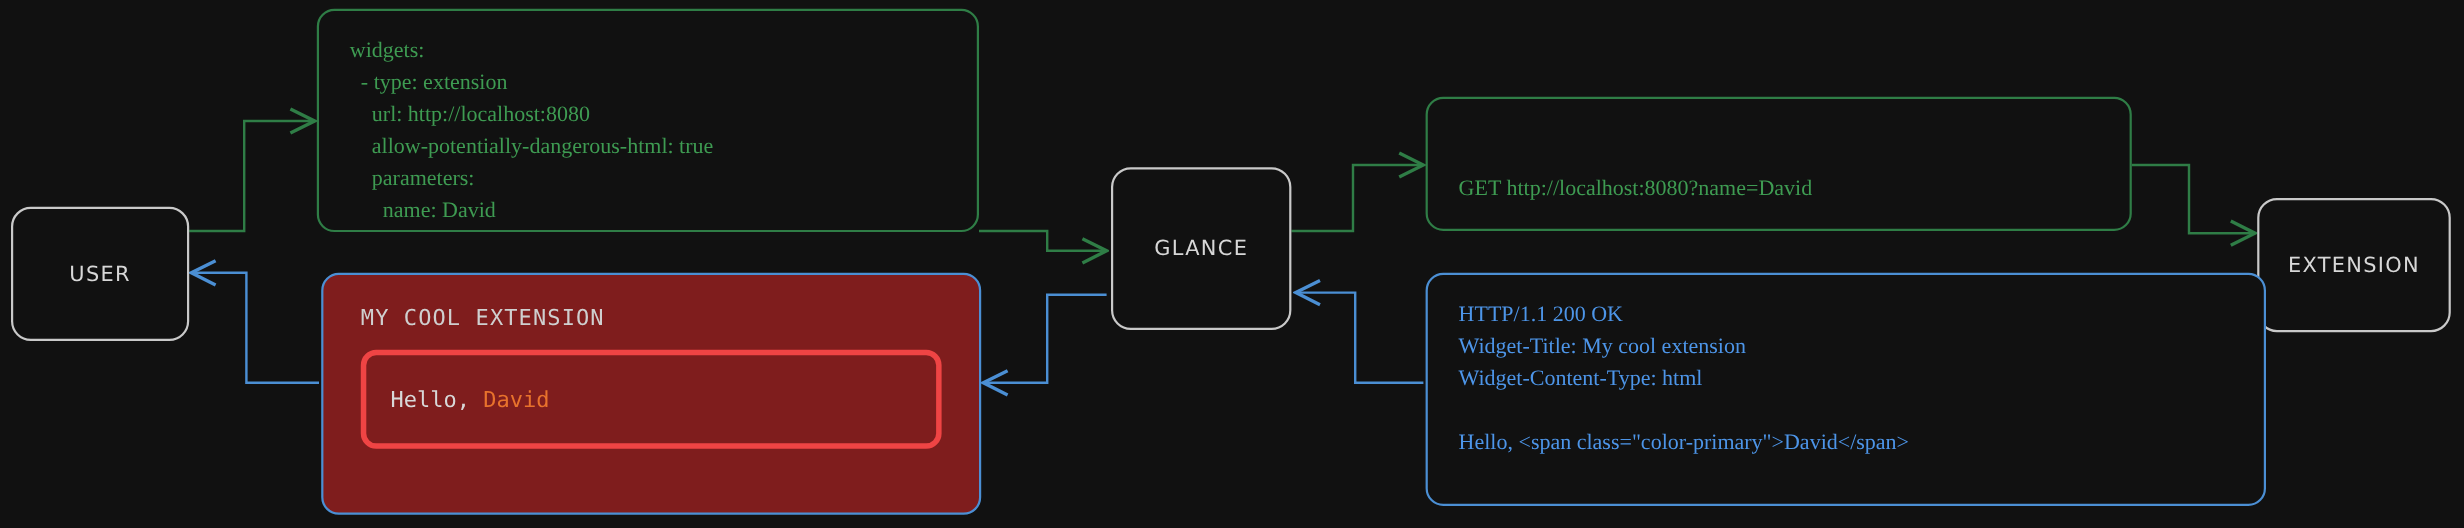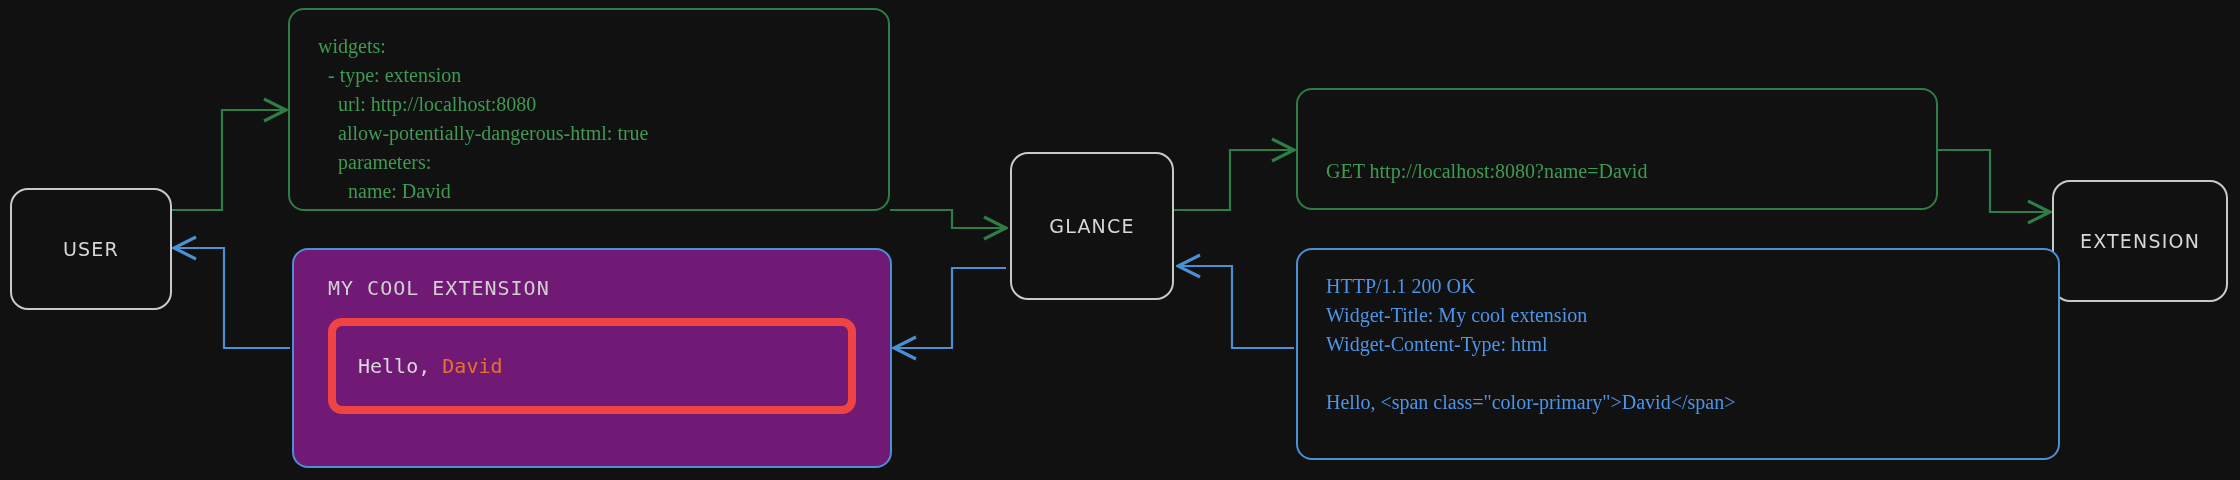--- a/index.html
+++ b/index.html
@@ -59,33 +59,33 @@
     white-space: pre;
   }
   pre.code.green { color: #3e9b52; }
   pre.code.blue  { color: #4d95e8; }
 
   .widget-card {
     position: absolute;
     box-sizing: border-box;
     border: 2px solid #4b8fd4;
     border-radius: 16px;
-    background: #701a75;
+    background: #7f1d1d;
     padding: 26px 34px;
   }
   .widget-title {
     color: #cfcfcf;
     font-family: "DejaVu Sans Mono", "Liberation Mono", monospace;
     font-size: 20px;
     letter-spacing: 1px;
     margin-bottom: 18px;
   }
   .widget-inner {
     box-sizing: border-box;
-    border: 8px solid #ef4444;
+    border: 5px solid #ef4444;
     border-radius: 14px;
     padding: 28px 22px;
     min-height: 84px;
     display: flex;
     align-items: flex-end;
     margin-top: 12px;
   }
   .widget-text {
     color: #d8d8d8;
     font-family: "DejaVu Sans Mono", "Liberation Mono", monospace;

